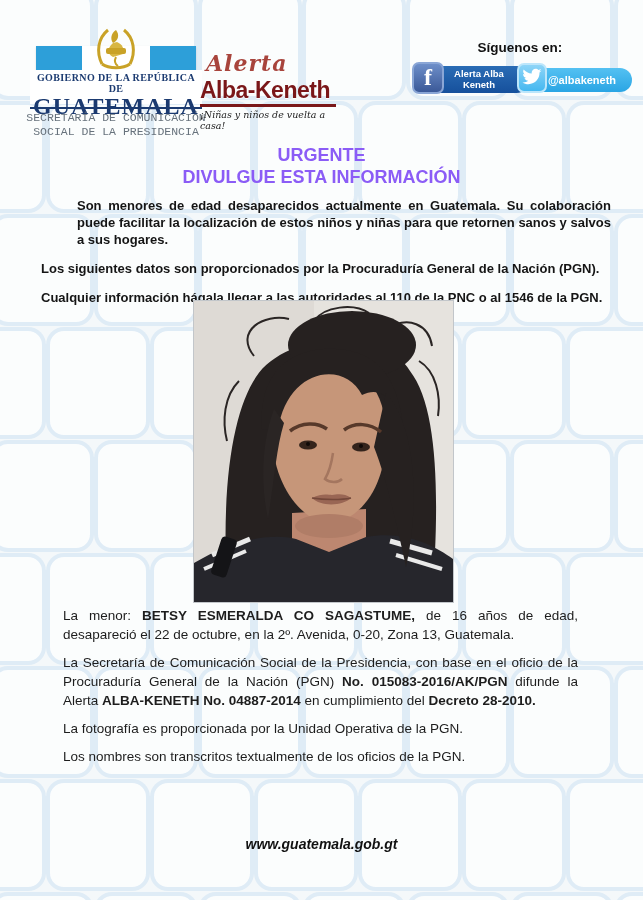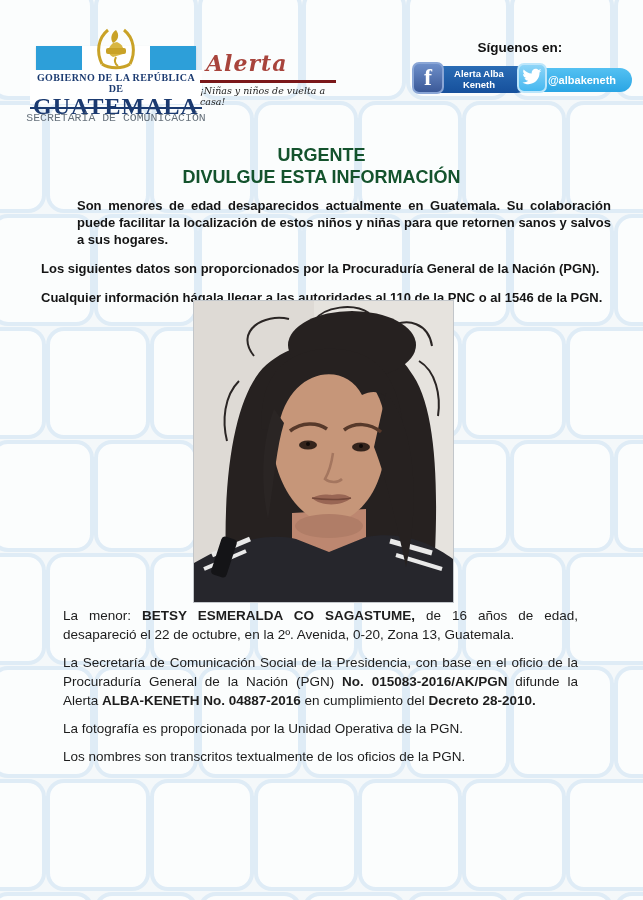--- a/index.html
+++ b/index.html
@@ -48,21 +48,21 @@
   .tw-pill{left:532px;top:68px;width:100px;height:24px;border-radius:12px;
            background:linear-gradient(#54c1f2,#2aa5e4);text-align:center;
            font-size:11px;line-height:24px;}
   .tw-ic{left:517px;top:63px;width:30px;height:30px;border-radius:7px;
          background:linear-gradient(#8ed5f8,#45b8f0);border:2px solid #bce6fb;box-sizing:border-box;}
   .tw-ic svg{display:block;margin:3px auto 0;}
 
   
   .dateline{left:0;top:116px;width:643px;text-align:center;font-size:12.5px;font-weight:bold;color:#111;}
   .headline{left:0;top:144px;width:643px;text-align:center;font-size:18px;font-weight:bold;
-            color:#14532d;line-height:22px;}
+            color:#8b5cf6;line-height:22px;}
   .intro{left:41px;top:197px;width:570px;font-size:13px;font-weight:bold;color:#151515;line-height:17px;}
   .intro p{margin:0 0 12px 0;}
   .intro p.just{text-align:justify;margin-left:36px;}
   .details{left:63px;top:606px;width:515px;font-size:13.5px;color:#1d1d1d;line-height:19px;}
   .details p{margin:0 0 9px 0;}
   .details p.just{text-align:justify;}
   .details .bold{font-weight:bold;}
   .footer-url{left:0;top:836px;width:643px;text-align:center;font-size:14px;font-weight:bold;
               font-style:italic;color:#111;}
 
@@ -156,25 +156,27 @@
         <path d="M23,33 C21,37 22,40 25,42" stroke="#c9a227" stroke-width="2" fill="none"></path>
       </svg>
     </div>
     <div class="banner">
       <div class="gov-line1">GOBIERNO DE LA REPÚBLICA DE</div>
       <div class="gov-line2">GUATEMALA</div>
     </div>
     <div class="gov-sep"></div>
     <div class="gov-sub">
       <div>SECRETARÍA DE COMUNICACIÓN</div>
+      <div>SOCIAL DE LA PRESIDENCIA</div>
     </div>
   </div>
 
   <div class="layer alba">
     <div class="alba-w1">Alerta</div>
+    <div class="alba-w2">Alba-Keneth</div>
     <div class="alba-ul"></div>
     <div class="alba-tag">¡Niñas y niños de vuelta a casa!</div>
   </div>
 
   <div class="layer social-title">Síguenos en:</div>
   <div class="layer btn fb-pill">
     <div>Alerta Alba</div>
     <div>Keneth</div>
   </div>
   <div class="layer btn fb-ic">f</div>
@@ -233,18 +235,19 @@
       <ellipse cx="167" cy="146" rx="9" ry="4.5" fill="#34241c"></ellipse>
       <circle cx="167" cy="145" r="2" fill="#0f0a08"></circle>
       <path d="M139,152 C137,166 134,173 131,178 C136,182 144,182 148,178" stroke="#a4765f" stroke-width="2.5" fill="none"></path>
       <path d="M118,197 C128,192 134,194 138,194 C143,193 151,192 157,197 C149,205 127,206 118,197 Z" fill="#996654"></path>
       <path d="M118,197 C130,199 148,199 157,197" stroke="#74483a" stroke-width="1.5" fill="none"></path>
     </svg>
   </div>
 
   <div class="layer details">
     <p class="just"><span>La menor: </span><span class="bold">BETSY ESMERALDA CO SAGASTUME,</span><span> de 16 años de edad, desapareció el 22 de octubre, en la 2º. Avenida, 0-20, Zona 13, Guatemala.</span></p>
-    <p class="just"><span>La Secretaría de Comunicación Social de la Presidencia, con base en el oficio de la Procuraduría General de la Nación (PGN) </span><span class="bold">No. 015083-2016/AK/PGN</span><span> difunde la Alerta </span><span class="bold">ALBA-KENETH No. 04887-2016</span><span> en cumplimiento del </span><span class="bold">Decreto 28-2010.</span></p>
+    <p class="just"><span>La Secretaría de Comunicación Social de la Presidencia, con base en el oficio de la Procuraduría General de la Nación (PGN) </span><span class="bold">No. 015083-2016/AK/PGN</span><span> difunde la Alerta </span><span class="bold">ALBA-KENETH No. 04887-2014</span><span> en cumplimiento del </span><span class="bold">Decreto 28-2010.</span></p>
     <p><span>La fotografía es proporcionada por la Unidad Operativa de la PGN.</span></p>
     <p><span>Los nombres son transcritos textualmente de los oficios de la PGN.</span></p>
   </div>
 
+  <div class="layer footer-url">www.guatemala.gob.gt</div>
 </div>
 
 </body></html>

